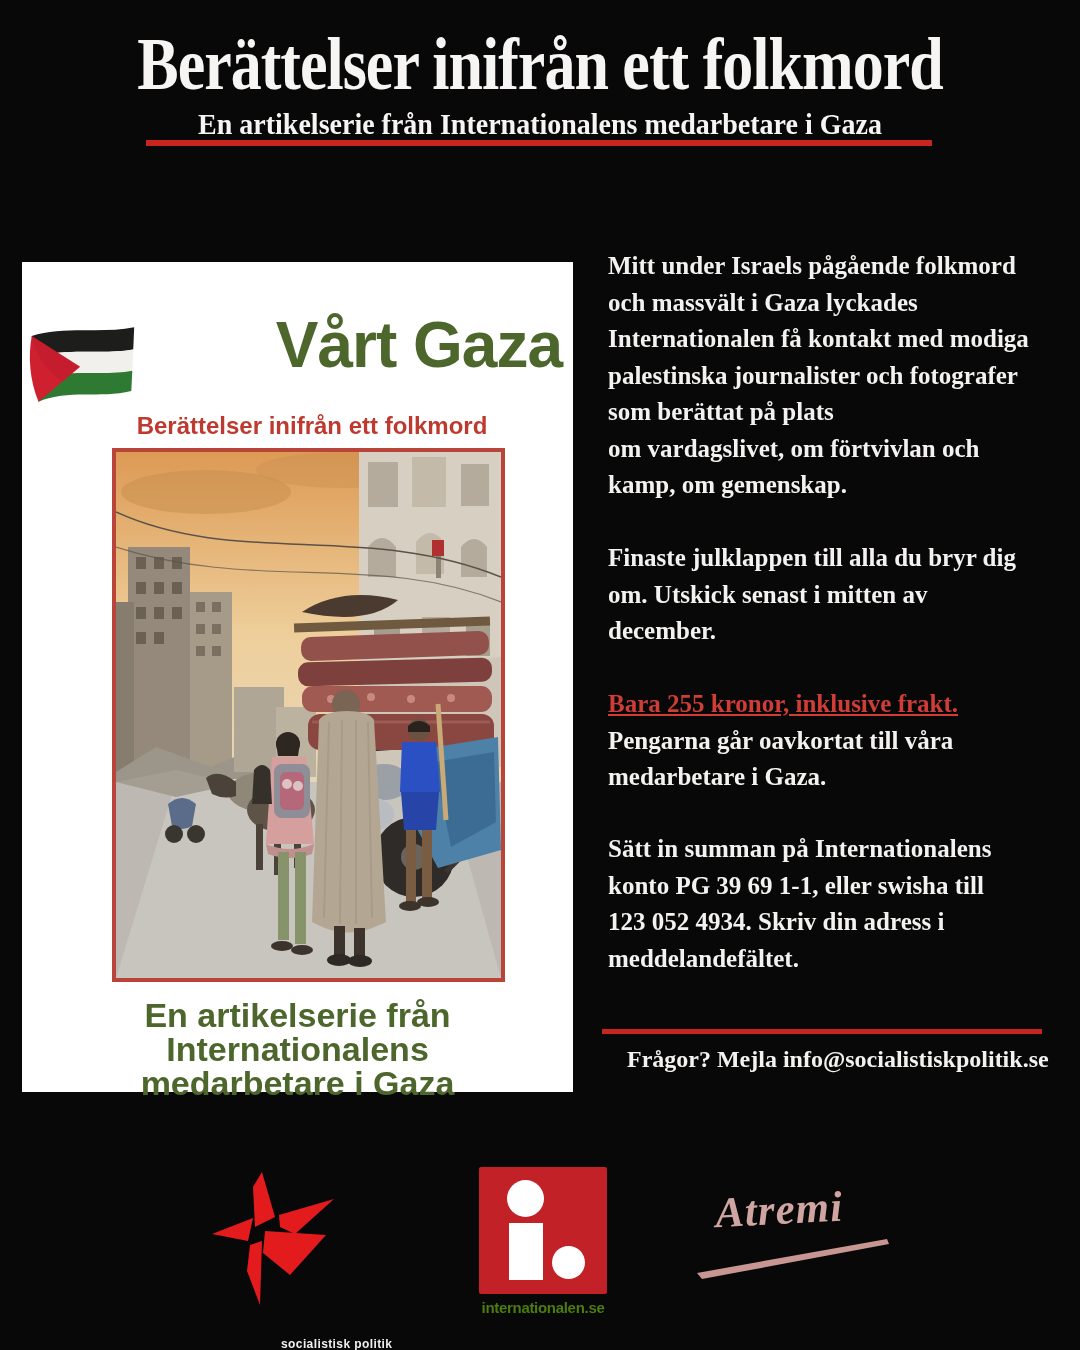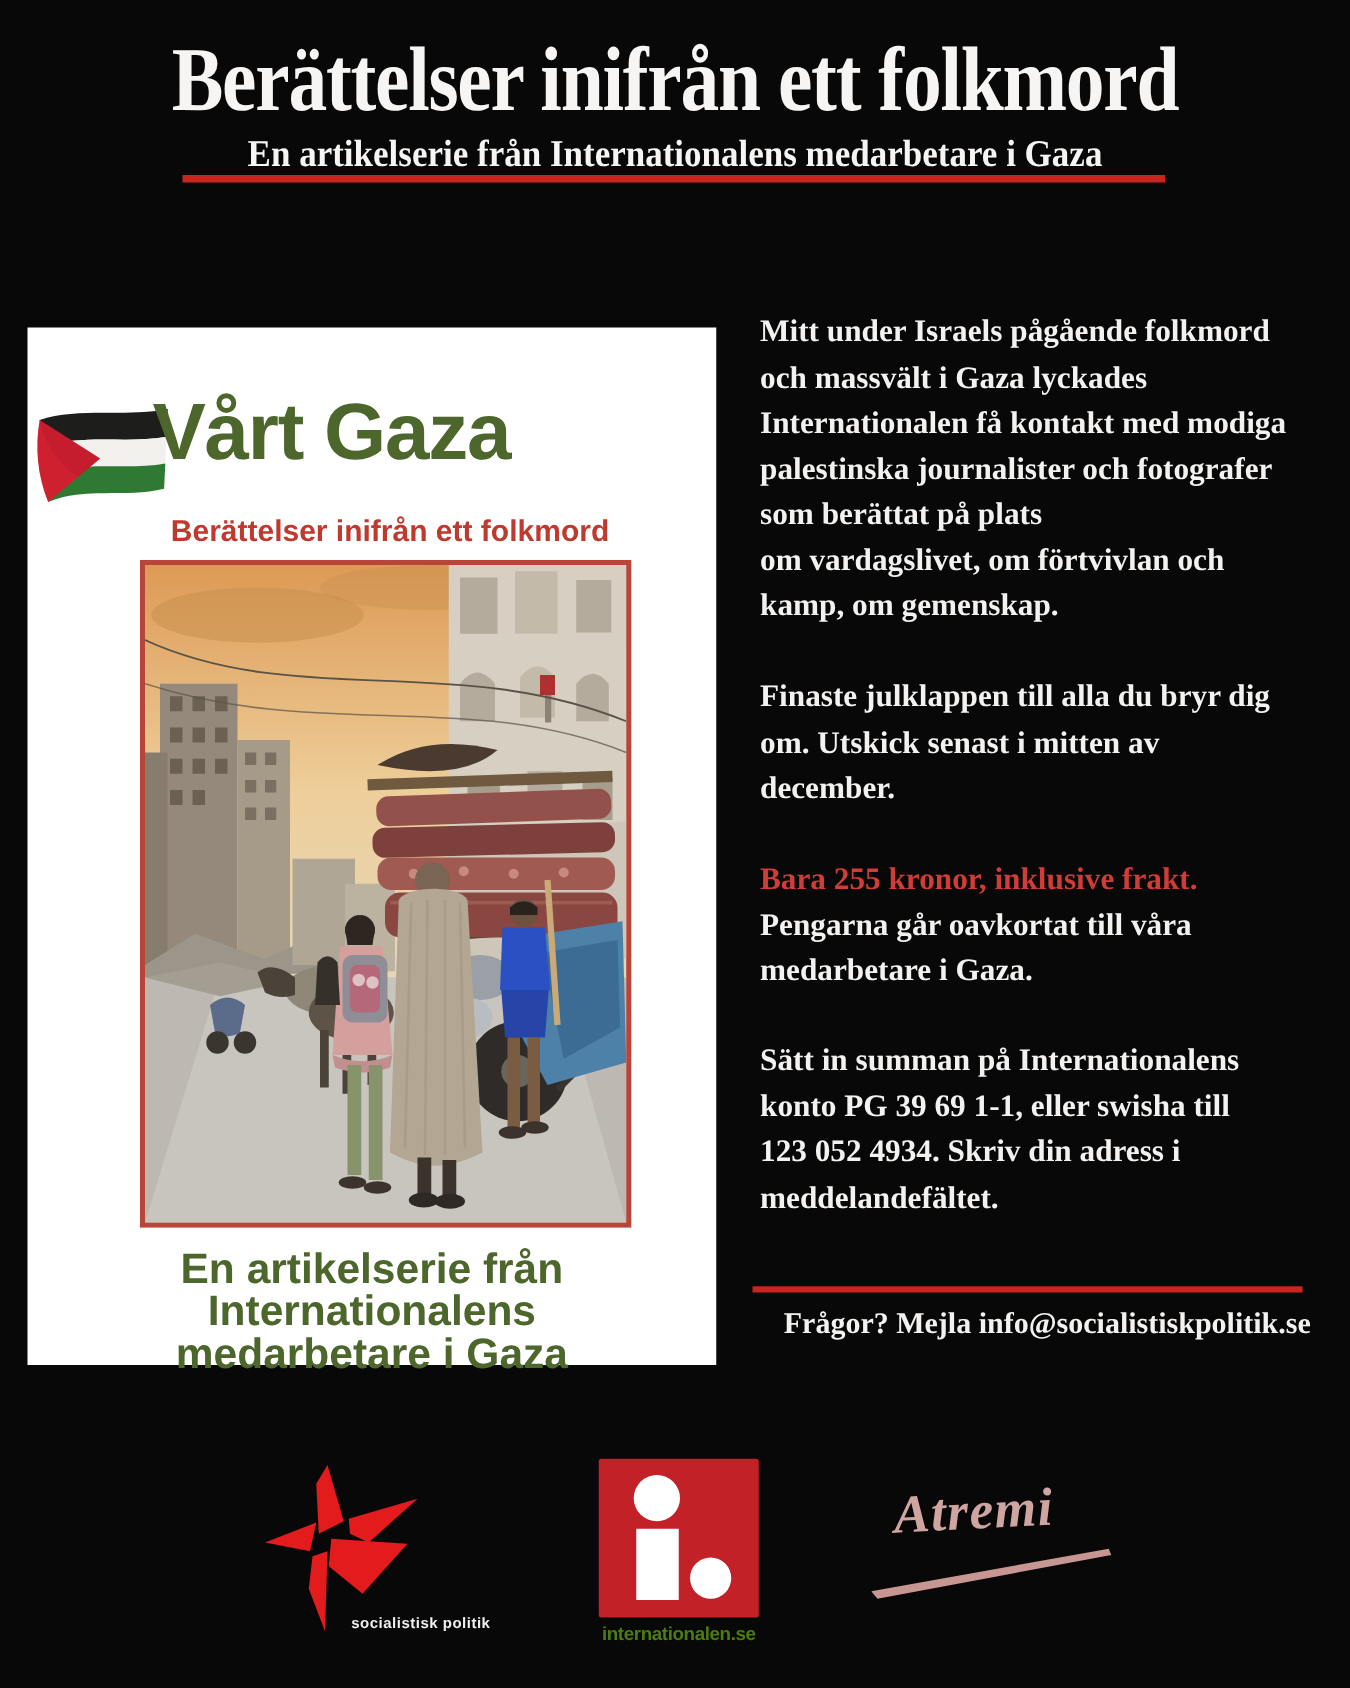--- a/index.html
+++ b/index.html
@@ -24,21 +24,21 @@
   }
   .subtitle-underline{
     top:140px;left:146px;width:786px;height:6px;background:#c8251f;
   }
 
   
   .poster-card{
     top:262px;left:22px;width:551px;height:830px;background:#ffffff;
   }
   .poster-title{
-    top:46px;left:100px;width:440px;text-align:left;
+    top:46px;left:100px;width:440px;text-align:right;
     font-family:"Liberation Sans", sans-serif;font-weight:bold;
     font-size:64px;color:#4c662b;letter-spacing:-1px;
   }
   .poster-subtitle{
     top:150px;left:40px;width:500px;text-align:center;
     font-family:"Liberation Sans", sans-serif;font-weight:bold;
     font-size:24px;color:#bf3a2e;
   }
   .poster-photo{
     top:186px;left:90px;width:385px;height:526px;
@@ -50,30 +50,30 @@
     font-size:34px;line-height:34px;color:#4c662b;white-space:pre-line;
   }
   .flag{ top:58px;left:2px;width:116px;height:86px; }
 
   
   .col{left:608px;width:478px;color:#f3f2f0;font-weight:bold;
        font-size:25px;line-height:36.5px;white-space:pre-line;}
   .p1{top:248px;}
   .p2{top:540px;}
   .p3{top:686px;}
-  .p3 .hl{color:#cf3d36;}
+  .p3 .hl{color:#cf3d36;text-decoration:underline;}
   .p4{top:831px;}
   .divider{top:1029px;left:602px;width:440px;height:5px;background:#c8251f;}
   .contact{top:1046px;left:627px;width:470px;color:#f3f2f0;
            font-weight:bold;font-size:24px;}
 
   
   .star-logo{top:1172px;left:212px;width:128px;height:134px;}
   .star-caption{
-    top:1291px;left:281px;width:180px;
+    top:1337px;left:281px;width:180px;
     font-family:"Liberation Sans", sans-serif;font-weight:bold;
     font-size:12px;letter-spacing:.4px;color:#f0efee;
   }
   .intl-logo{top:1167px;left:479px;width:128px;height:127px;
     background:#c22127;border-radius:2px;}
   .intl-dot{position:absolute;left:28px;top:13px;width:37px;height:37px;
     border-radius:50%;background:#fff;}
   .intl-stem{position:absolute;left:30px;top:56px;width:34px;height:57px;
     background:#fff;}
   .intl-period{position:absolute;left:73px;top:79px;width:33px;height:33px;

